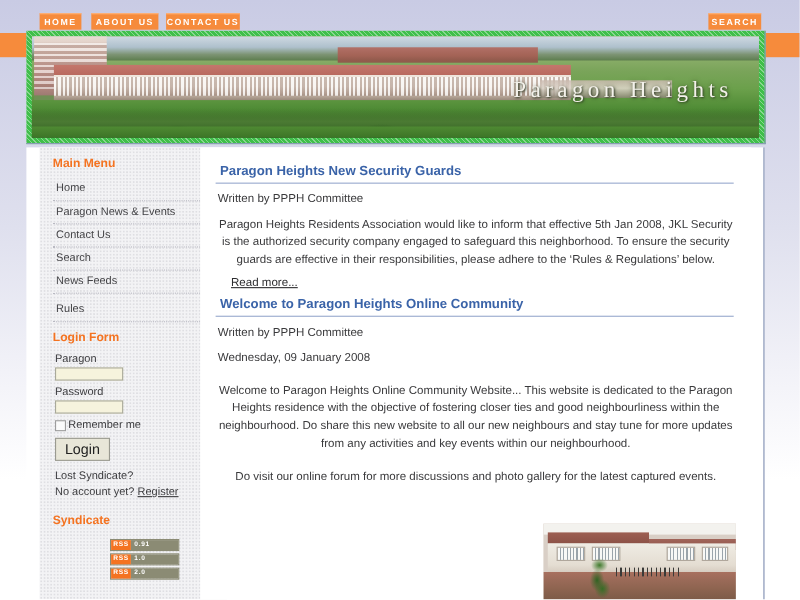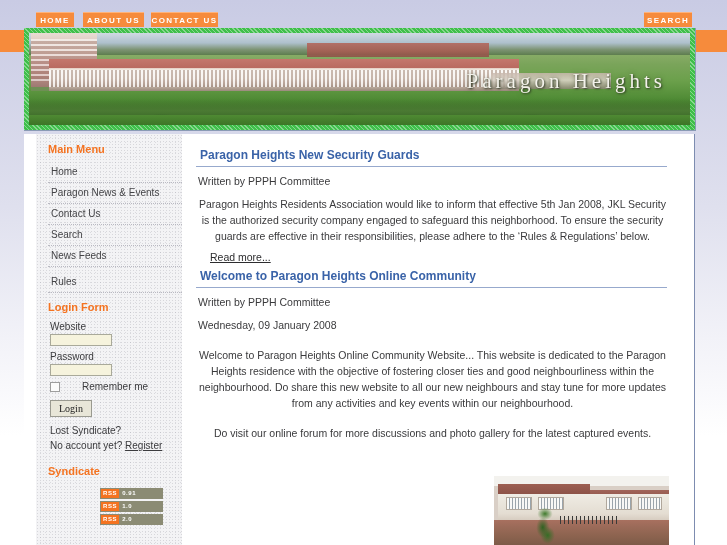--- a/index.html
+++ b/index.html
@@ -200,41 +200,41 @@
     width: 62px; height: 12px;
     background: #f6f3dd;
     border: 1px solid #a9a99a;
     margin: 0 0 5px 2px;
     font-size: 9px;
     padding: 0 2px;
     color: #333;
     display: block;
   }
   .lf-remember {
-    display: flex; align-items: center; gap: 22px;
+    display: flex; align-items: center; gap: 2px;
     margin: 2px 0 6px 2px;
     text-align: center;
   }
   .lf-cb {
     width: 10px; height: 10px;
     background: #fbfbfb;
     border: 1px solid #9d9d9d;
     display: inline-block;
     flex: 0 0 auto;
   }
   .lf-remember span { font-size: 10px; color: #3b3b3e; }
   #login-button {
     background: #e8e6d8;
     border: 1px solid #9a9a90;
-    font-size: 10px;
+    font-size: 13px;
     color: #222;
     padding: 2px 8px;
     margin: 0 0 7px 2px;
     cursor: pointer;
-    font-family: Liberation Serif, serif;
+    font-family: Liberation Sans, sans-serif;
   }
   .lf-link {
     font-size: 10px; color: #3b3b3e;
     margin: 0 0 2px 2px;
     line-height: 13px;
   }
   .lf-link a { color: #3b3b3e; text-decoration: underline; }
 
   
   #module-syndicate .mod-title { padding-top: 11px; }
@@ -390,21 +390,21 @@
           </li>
         <li class="no-rule" id="menu-spacer"></li>
         <li>
             <a href="#">Rules</a>
           </li>
       </ul>
     </div>
 
     <div id="module-login">
       <div class="mod-title">Login Form</div>
-      <div class="lf-label">Website</div>
+      <div class="lf-label">Paragon</div>
       <input class="lf-input" type="text" value="" style="">
       <div class="lf-label">Password</div>
       <input class="lf-input" type="password" value="" style="">
       <div class="lf-remember">
         <span class="lf-cb"></span>
         <span>Remember me</span>
       </div>
       <button id="login-button">Login</button>
       <div class="lf-link">
         <a href="#" style="text-decoration:none">Lost Syndicate?</a>

